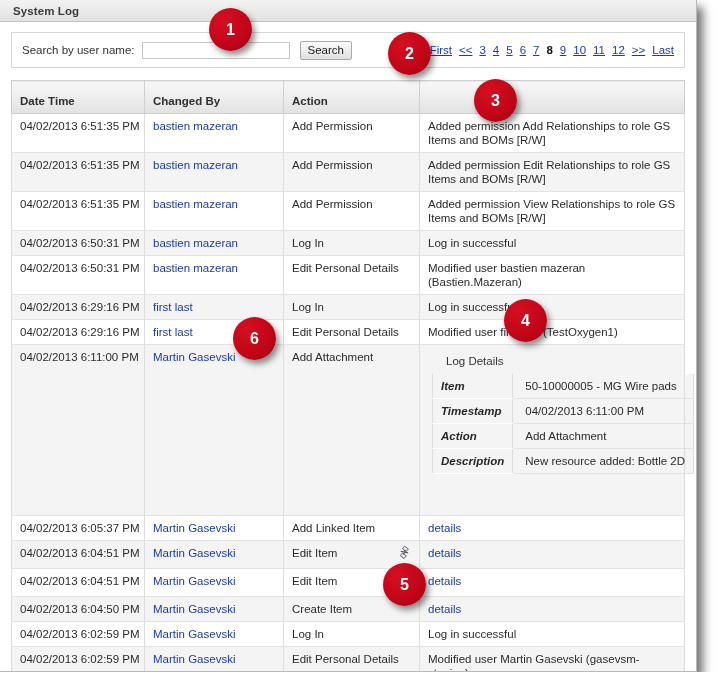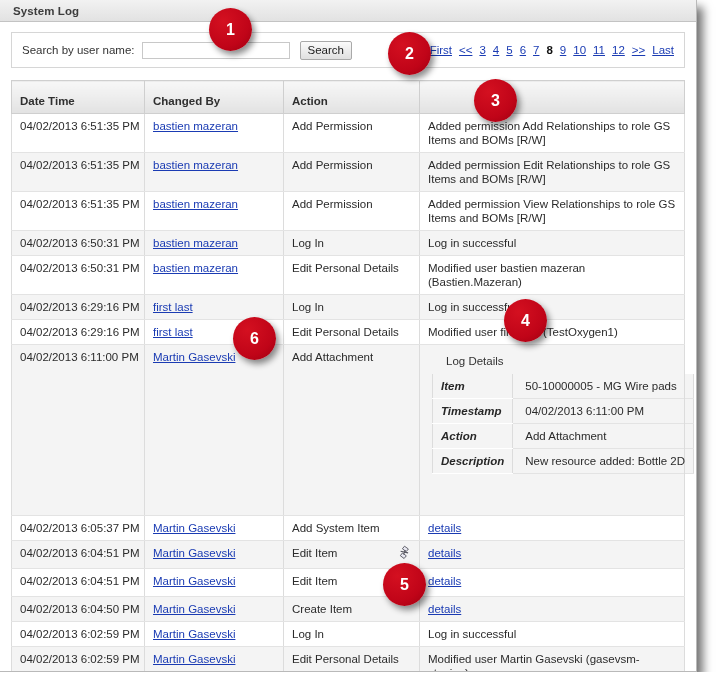--- a/index.html
+++ b/index.html
@@ -158,21 +158,20 @@
 
   .col-date   { width: 133px; }
   .col-user   { width: 139px; }
   .col-action { width: 136px; }
   .col-desc   { width: auto; }
 
   td.nowrap { white-space: nowrap; }
 
   a.user-link, a.details-link {
     color: #1a3bb3;
-    text-decoration: underline;
     cursor: pointer;
   }
 
   .action-cell {
     display: flex;
     align-items: flex-start;
     justify-content: space-between;
     gap: 6px;
   }
   .link-icon { flex: 0 0 auto; margin-top: -1px; }
@@ -397,21 +396,21 @@
                     </tbody>
                   </table>
                 </div>
               </td>
             </tr>
             <tr class="odd">
               <td class="nowrap">04/02/2013 6:05:37 PM</td>
               <td><a class="user-link">Martin Gasevski</a></td>
               <td>
                 <div class="action-cell">
-                  <span>Add System Item</span>
+                  <span>Add Linked Item</span>
                 </div>
               </td>
               <td><a class="details-link">details</a></td>
             </tr>
             <tr class="even">
               <td class="nowrap">04/02/2013 6:04:51 PM</td>
               <td><a class="user-link">Martin Gasevski</a></td>
               <td>
                 <div class="action-cell">
                   <span>Edit Item</span>

